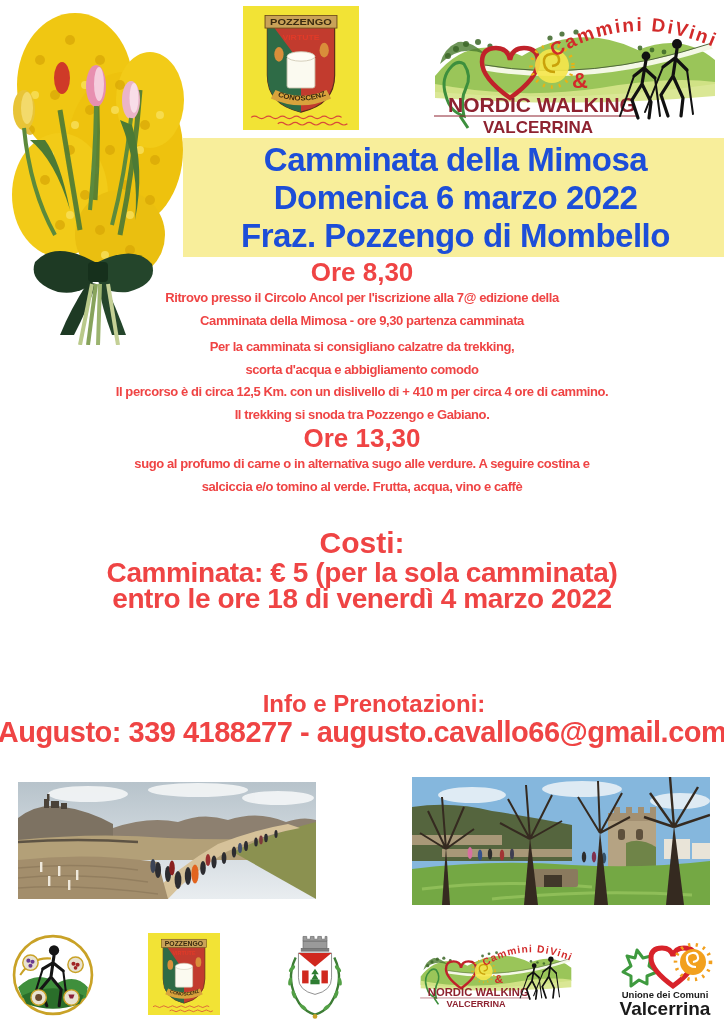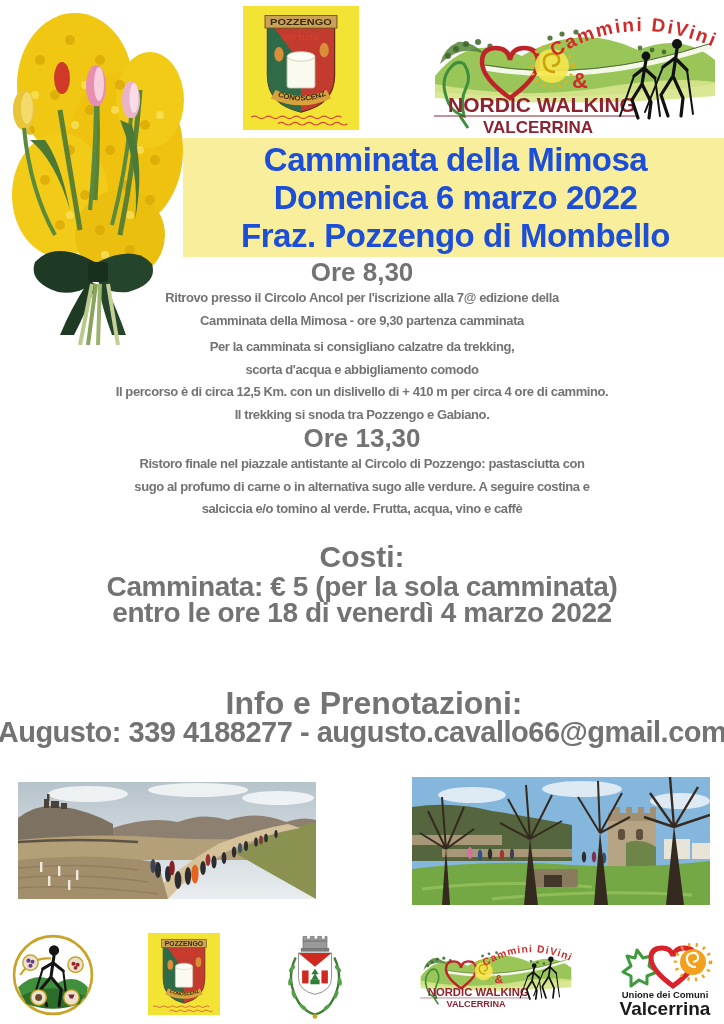--- a/index.html
+++ b/index.html
@@ -12,27 +12,27 @@
   
   .title-box{
     left:183px;top:138px;width:545px;height:119px;background:#f8ee9b;
     display:flex;flex-direction:column;align-items:center;justify-content:center;
     color:#1d4ed8;
   }
   .title-box .tline{font-size:33px;line-height:38px;white-space:nowrap;letter-spacing:-0.5px;}
   
   .txt-block{
     left:0;width:724px;display:flex;flex-direction:column;align-items:center;
-    color:#737373;text-align:center;
+    color:#ef4444;text-align:center;
   }
   .txt-block .line{font-size:13px;line-height:22.5px;letter-spacing:-0.4px;white-space:nowrap;}
   .h-green{font-size:26px;line-height:30px;white-space:nowrap;}
   .h-costs{font-size:30px;line-height:34px;white-space:nowrap;}
   .cost-line{font-size:28px;line-height:25.5px;letter-spacing:-0.4px;white-space:nowrap;}
-  .h-info{font-size:32px;line-height:27px;white-space:nowrap;margin-left:24px;}
+  .h-info{font-size:24px;line-height:27px;white-space:nowrap;margin-left:24px;}
   .info-line{font-size:29px;line-height:30px;letter-spacing:-0.5px;white-space:nowrap;}
   svg text{font-family:"Liberation Sans",sans-serif;font-weight:700;}
 </style>
 </head>
 <body>
 
 <div class="page">
 
   <svg width="0" height="0" style="position:absolute" aria-hidden="true">
     <defs>
@@ -198,26 +198,25 @@
 
   <div class="abs txt-block" style="top:336px">
     <div class="line">Per la camminata si consigliano calzatre da trekking,</div>
     <div class="line">scorta d'acqua e abbigliamento comodo</div>
     <div class="line">Il percorso è di circa 12,5 Km. con un dislivello di + 410 m per circa 4 ore di cammino.</div>
     <div class="line">Il  trekking si snoda tra Pozzengo e Gabiano.</div>
   </div>
 
   <div class="abs txt-block" style="top:423px">
     <div class="h-green">Ore 13,30</div>
-    <div class="line">Ristoro finale nel piazzale antistante al Circolo di Pozzengo:  pastasciutta con</div>
     <div class="line">sugo al profumo di carne o in alternativa sugo alle verdure. A seguire costina e</div>
     <div class="line">salciccia e/o tomino al verde. Frutta, acqua, vino e caffè</div>
   </div>
 
-  <div class="abs txt-block" style="top:540px">
+  <div class="abs txt-block" style="top:526px">
     <div class="h-costs">Costi:</div>
     <div class="cost-line">Camminata: € 5 (per la sola camminata)</div>
     <div class="cost-line">entro le ore 18 di venerdì 4 marzo 2022</div>
   </div>
 
   <div class="abs txt-block" style="top:690px">
     <div class="h-info">Info e Prenotazioni:</div>
     <div class="info-line">Augusto: 339 4188277 - augusto.cavallo66@gmail.com</div>
   </div>
 

